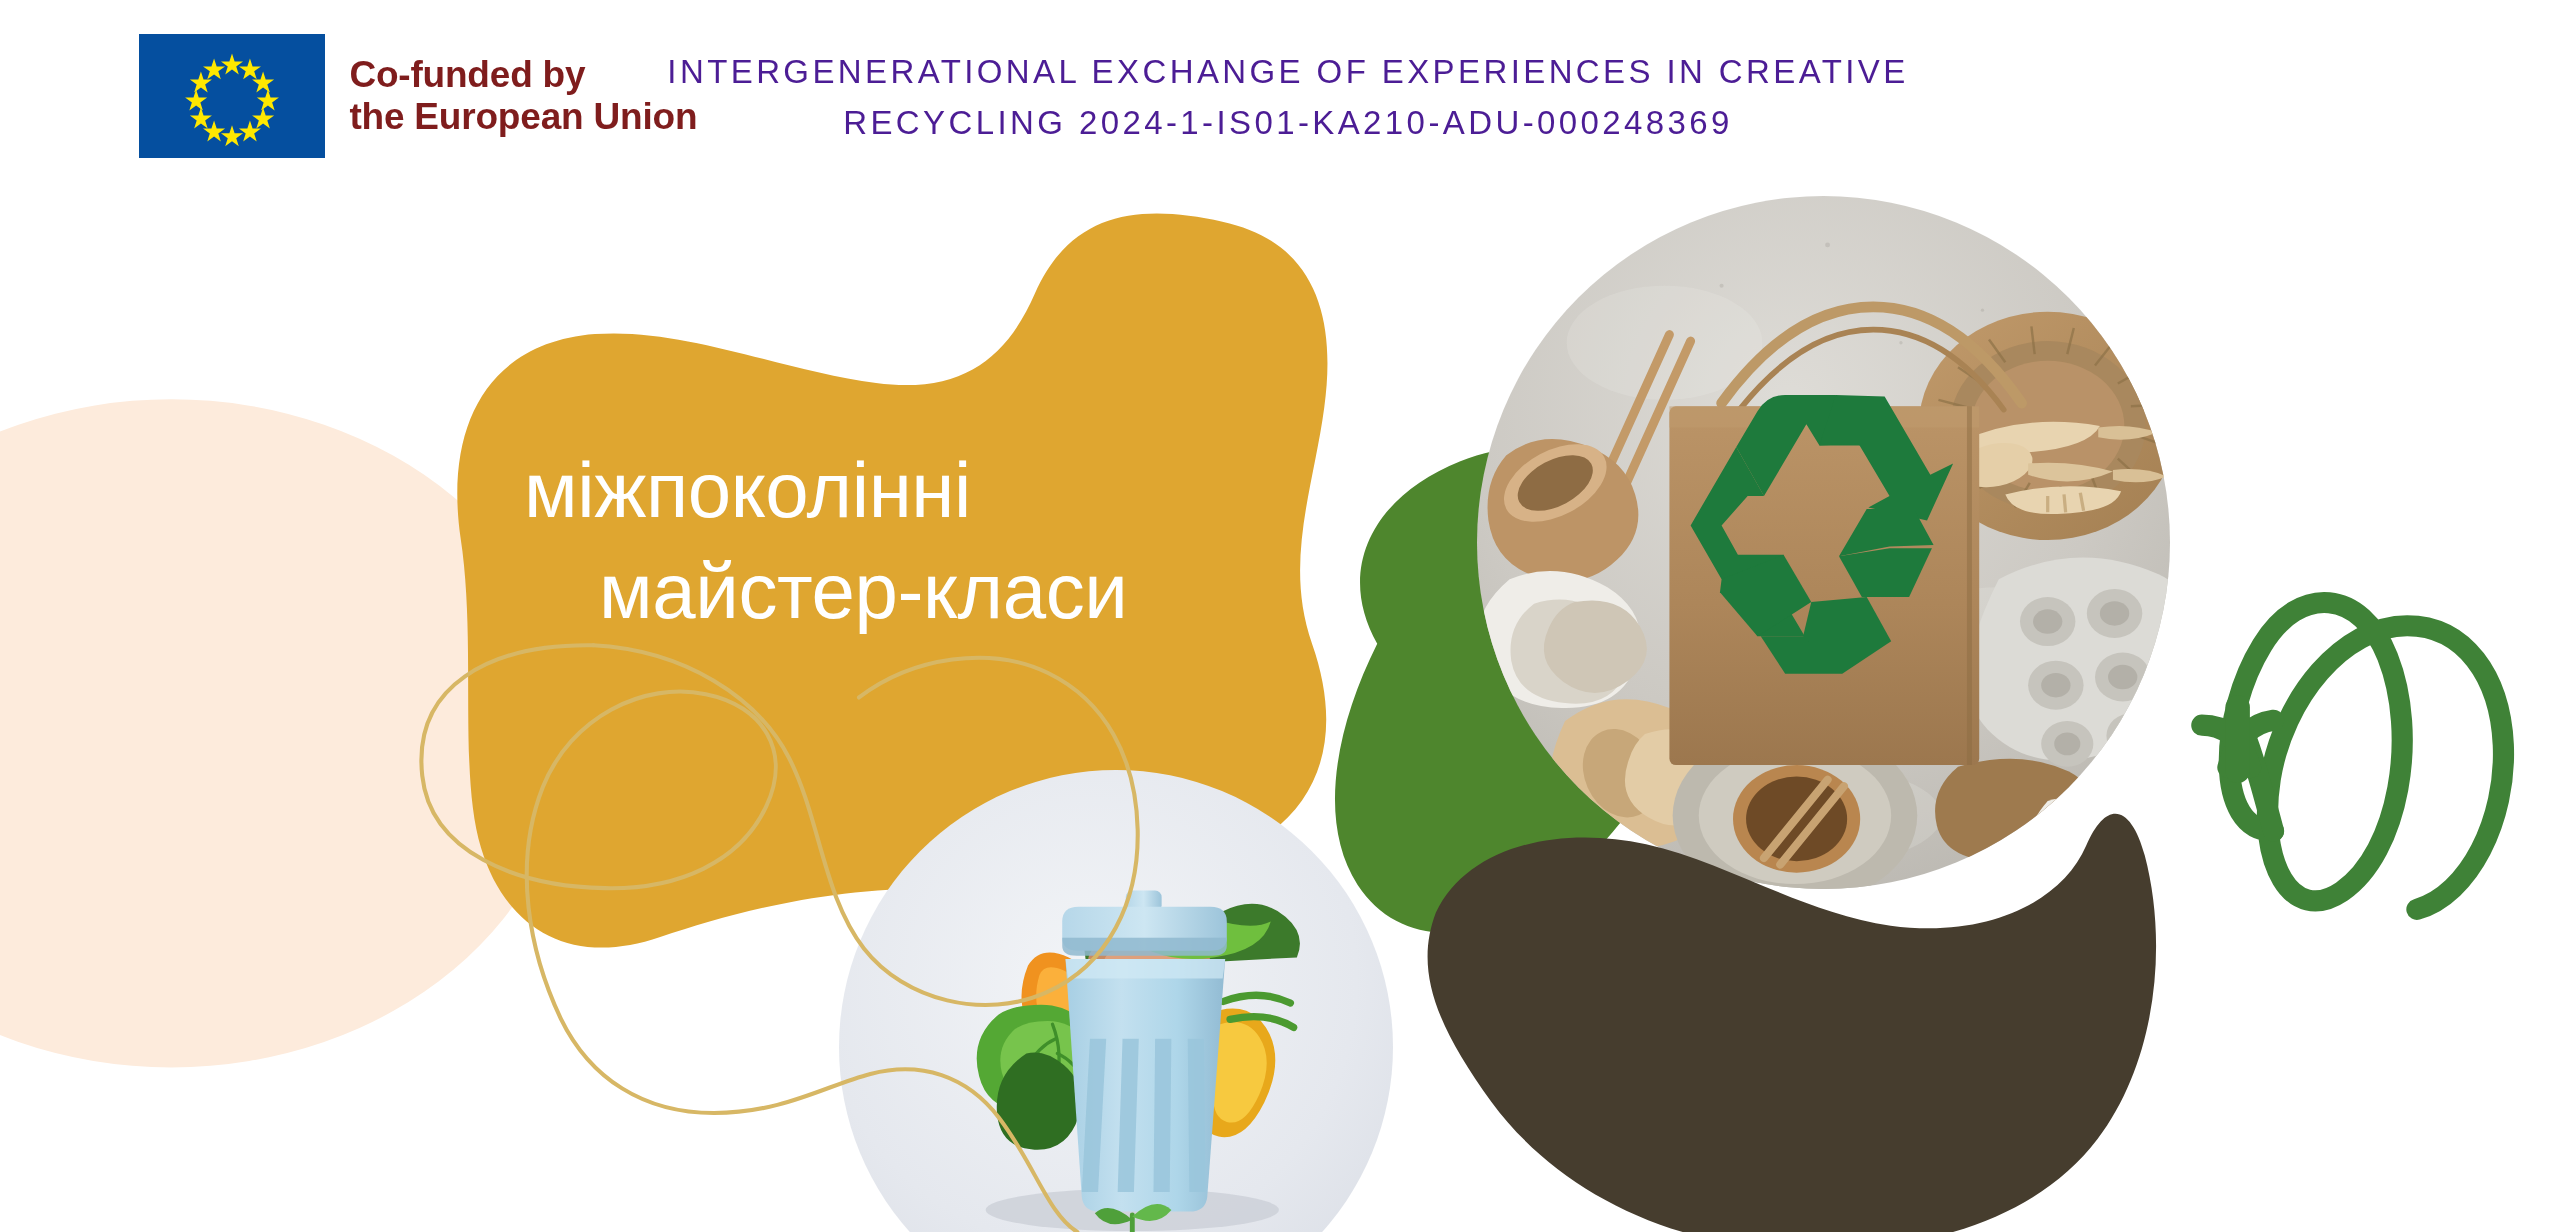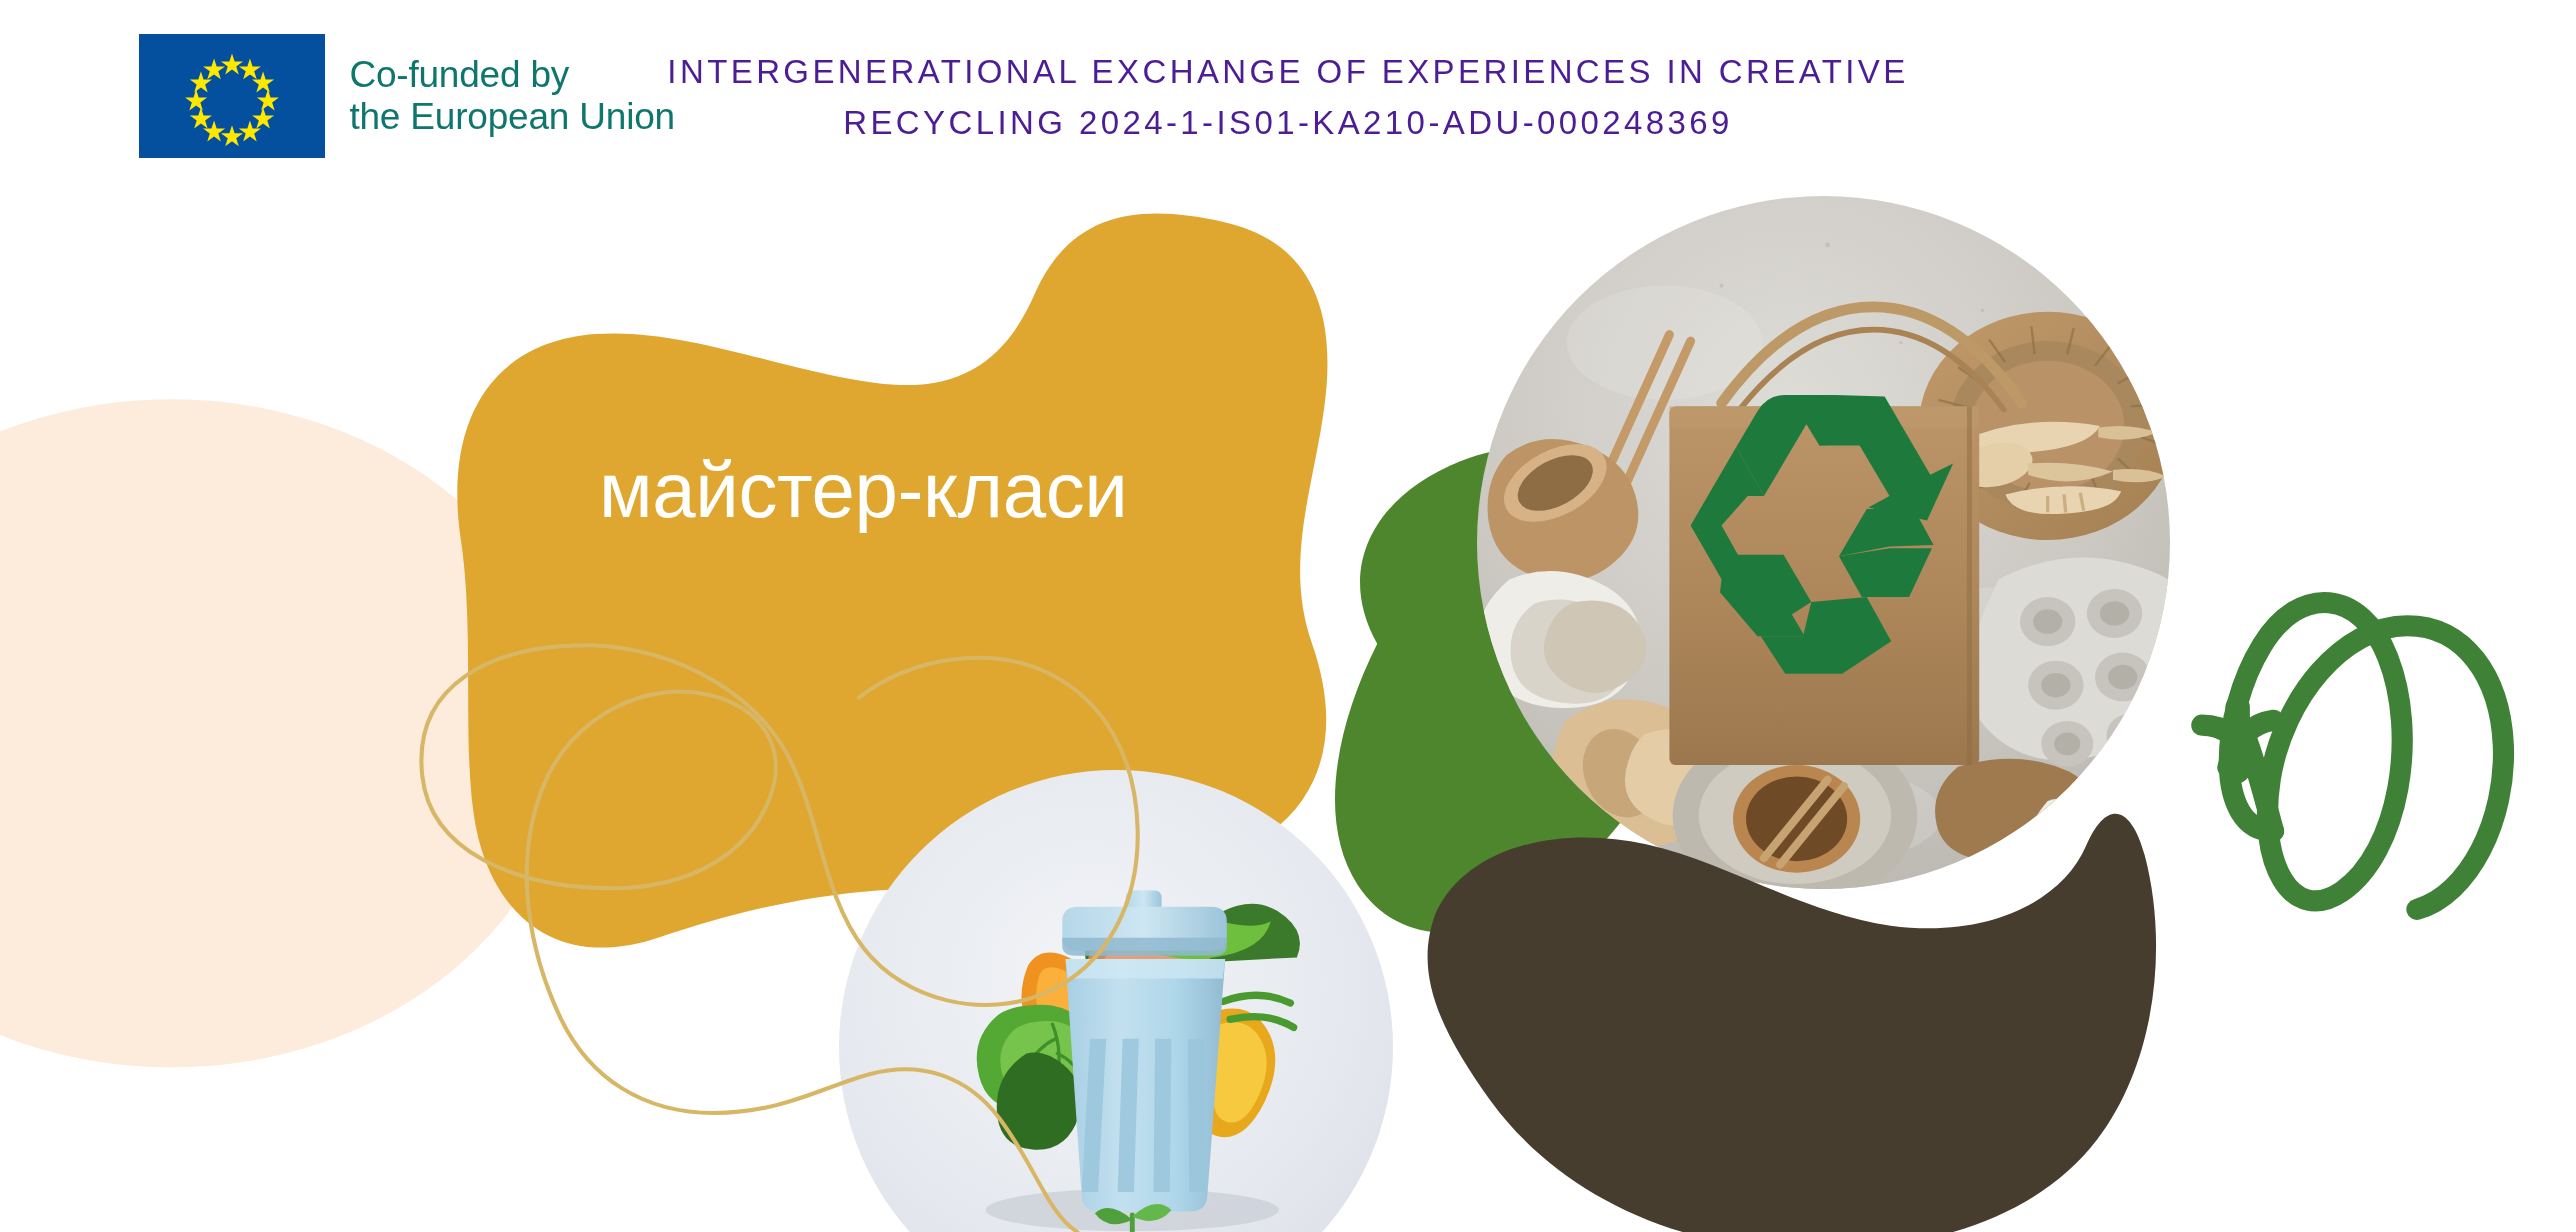--- a/index.html
+++ b/index.html
@@ -44,22 +44,22 @@
   }
   #eu-flag {
     width: 186px;
     height: 124px;
     background: #054F9F;
     position: relative;
     flex: 0 0 auto;
   }
   #eu-flag svg { display: block; }
   #eu-logo-text {
-    color: #0f766e;
-    font-weight: 400;
+    color: #7f1d1d;
+    font-weight: 700;
     font-size: 37px;
     line-height: 1.13;
     letter-spacing: -0.2px;
     white-space: nowrap;
   }
   #eu-logo-text .l2 { display: block; }
 
   
   #project-header {
     position: absolute;
@@ -522,17 +522,18 @@
       <span class="l2">the European Union</span>
     </div>
   </div>
 
   <div id="project-header">
     <span class="line">INTERGENERATIONAL EXCHANGE OF EXPERIENCES IN CREATIVE</span>
     <span class="line">RECYCLING 2024-1-IS01-KA210-ADU-000248369</span>
   </div>
 
   <div id="headline">
+    <span class="hl l2">міжпоколінні</span>
     <span class="hl l3">майстер-класи</span>
   </div>
 
 </div>
 
 
 </body></html>

